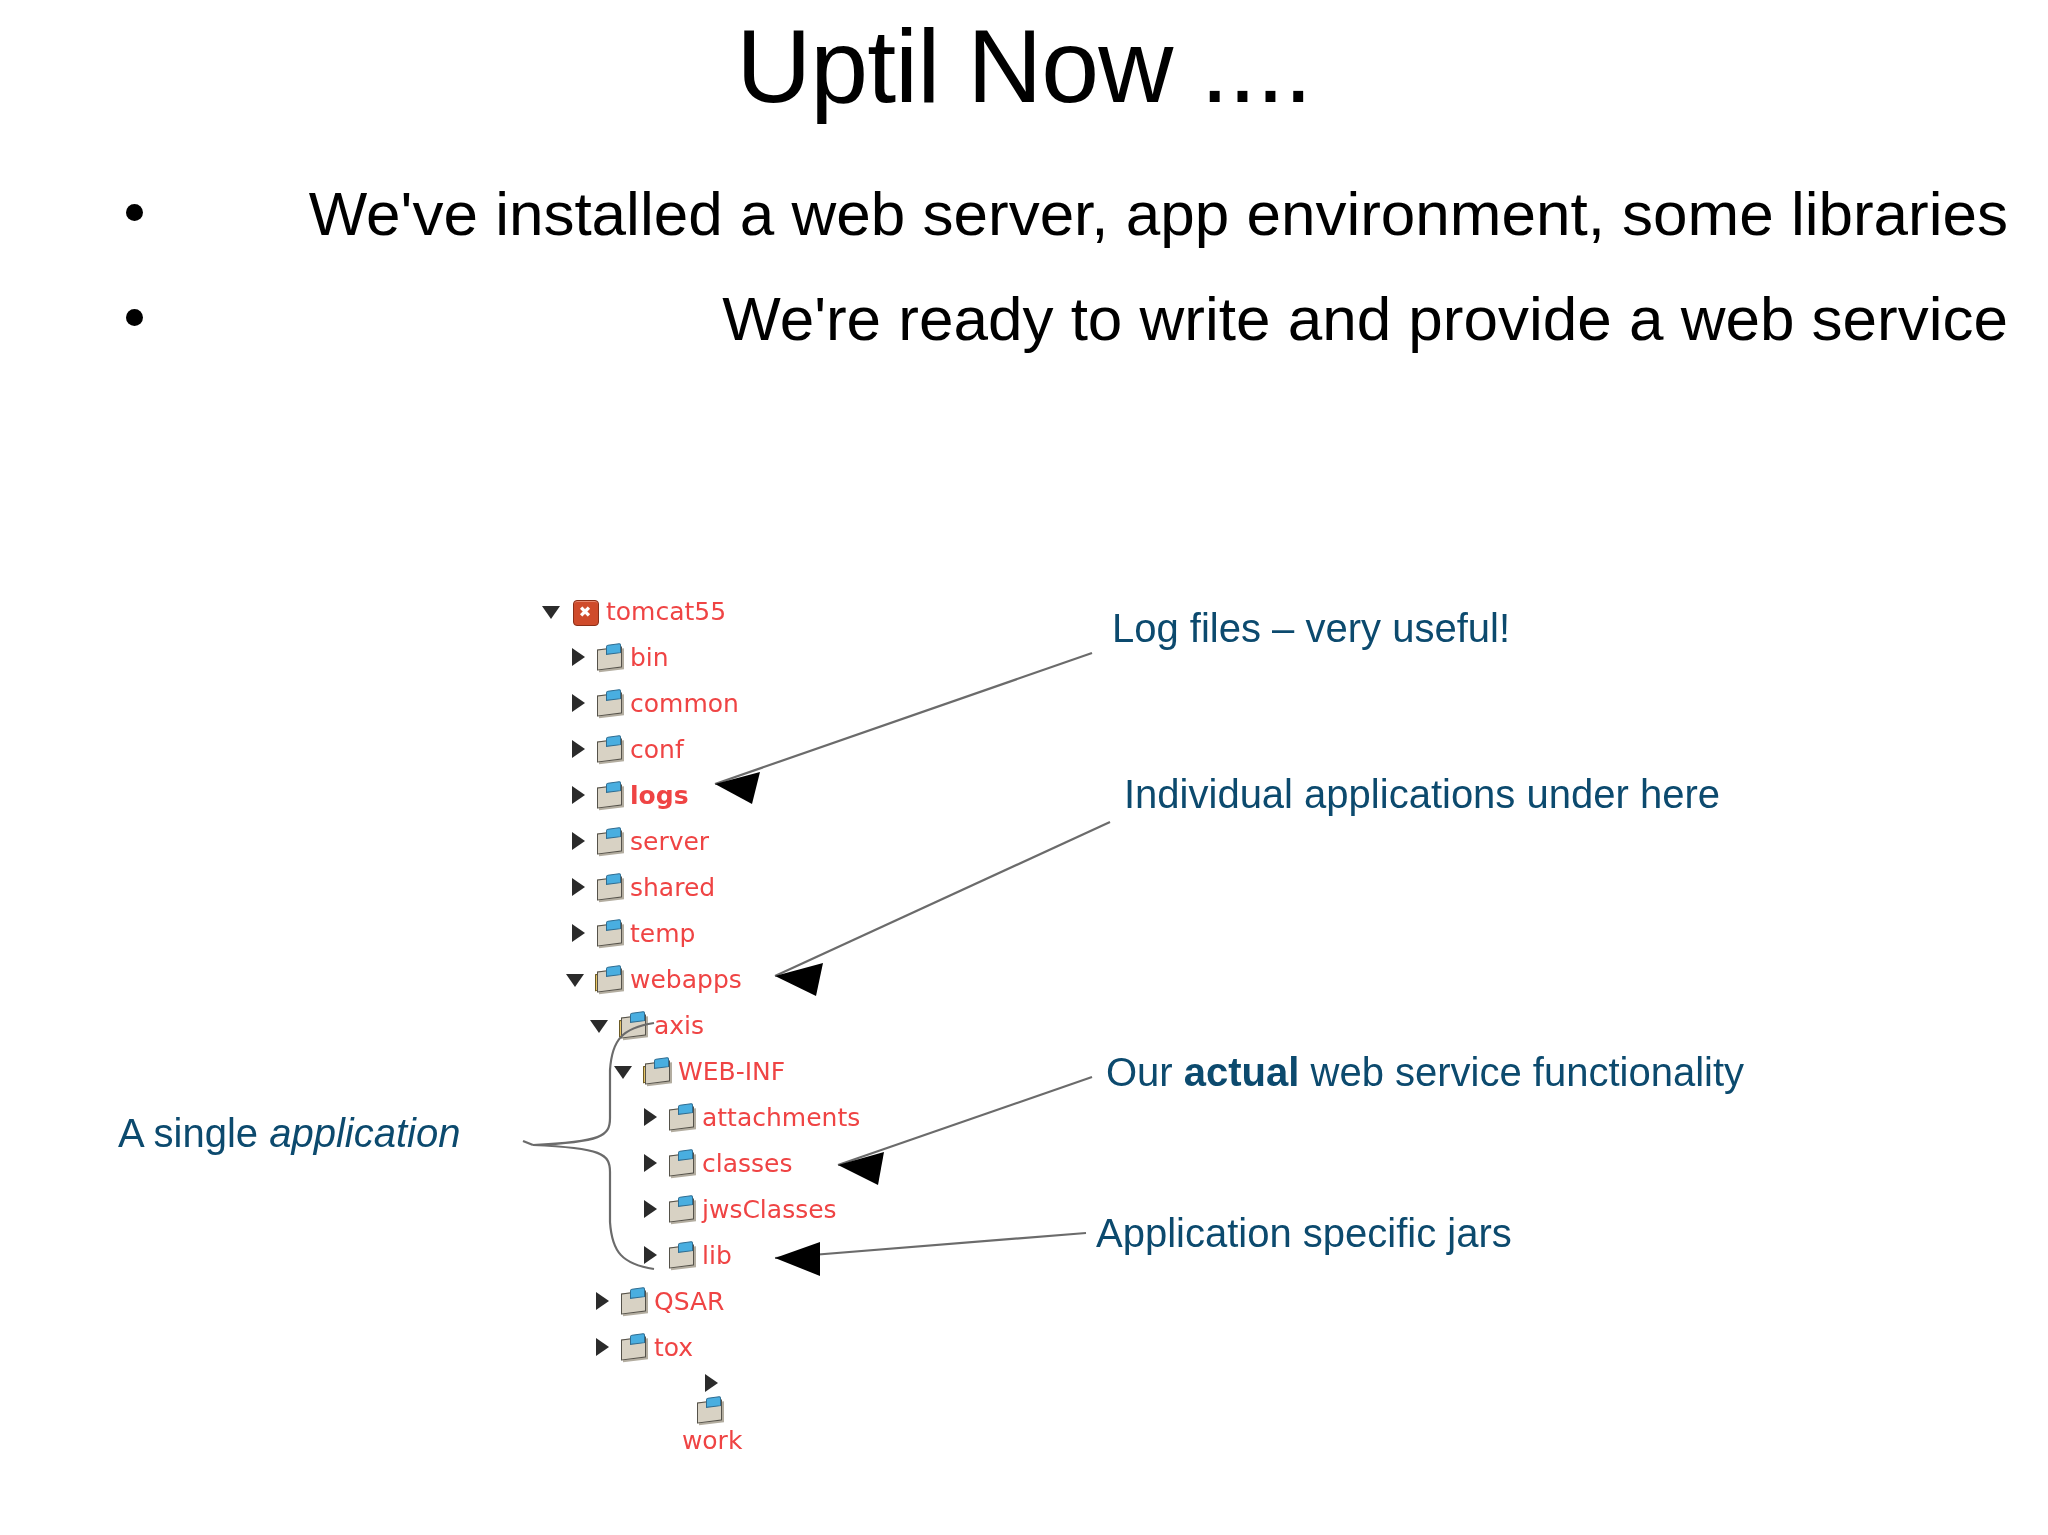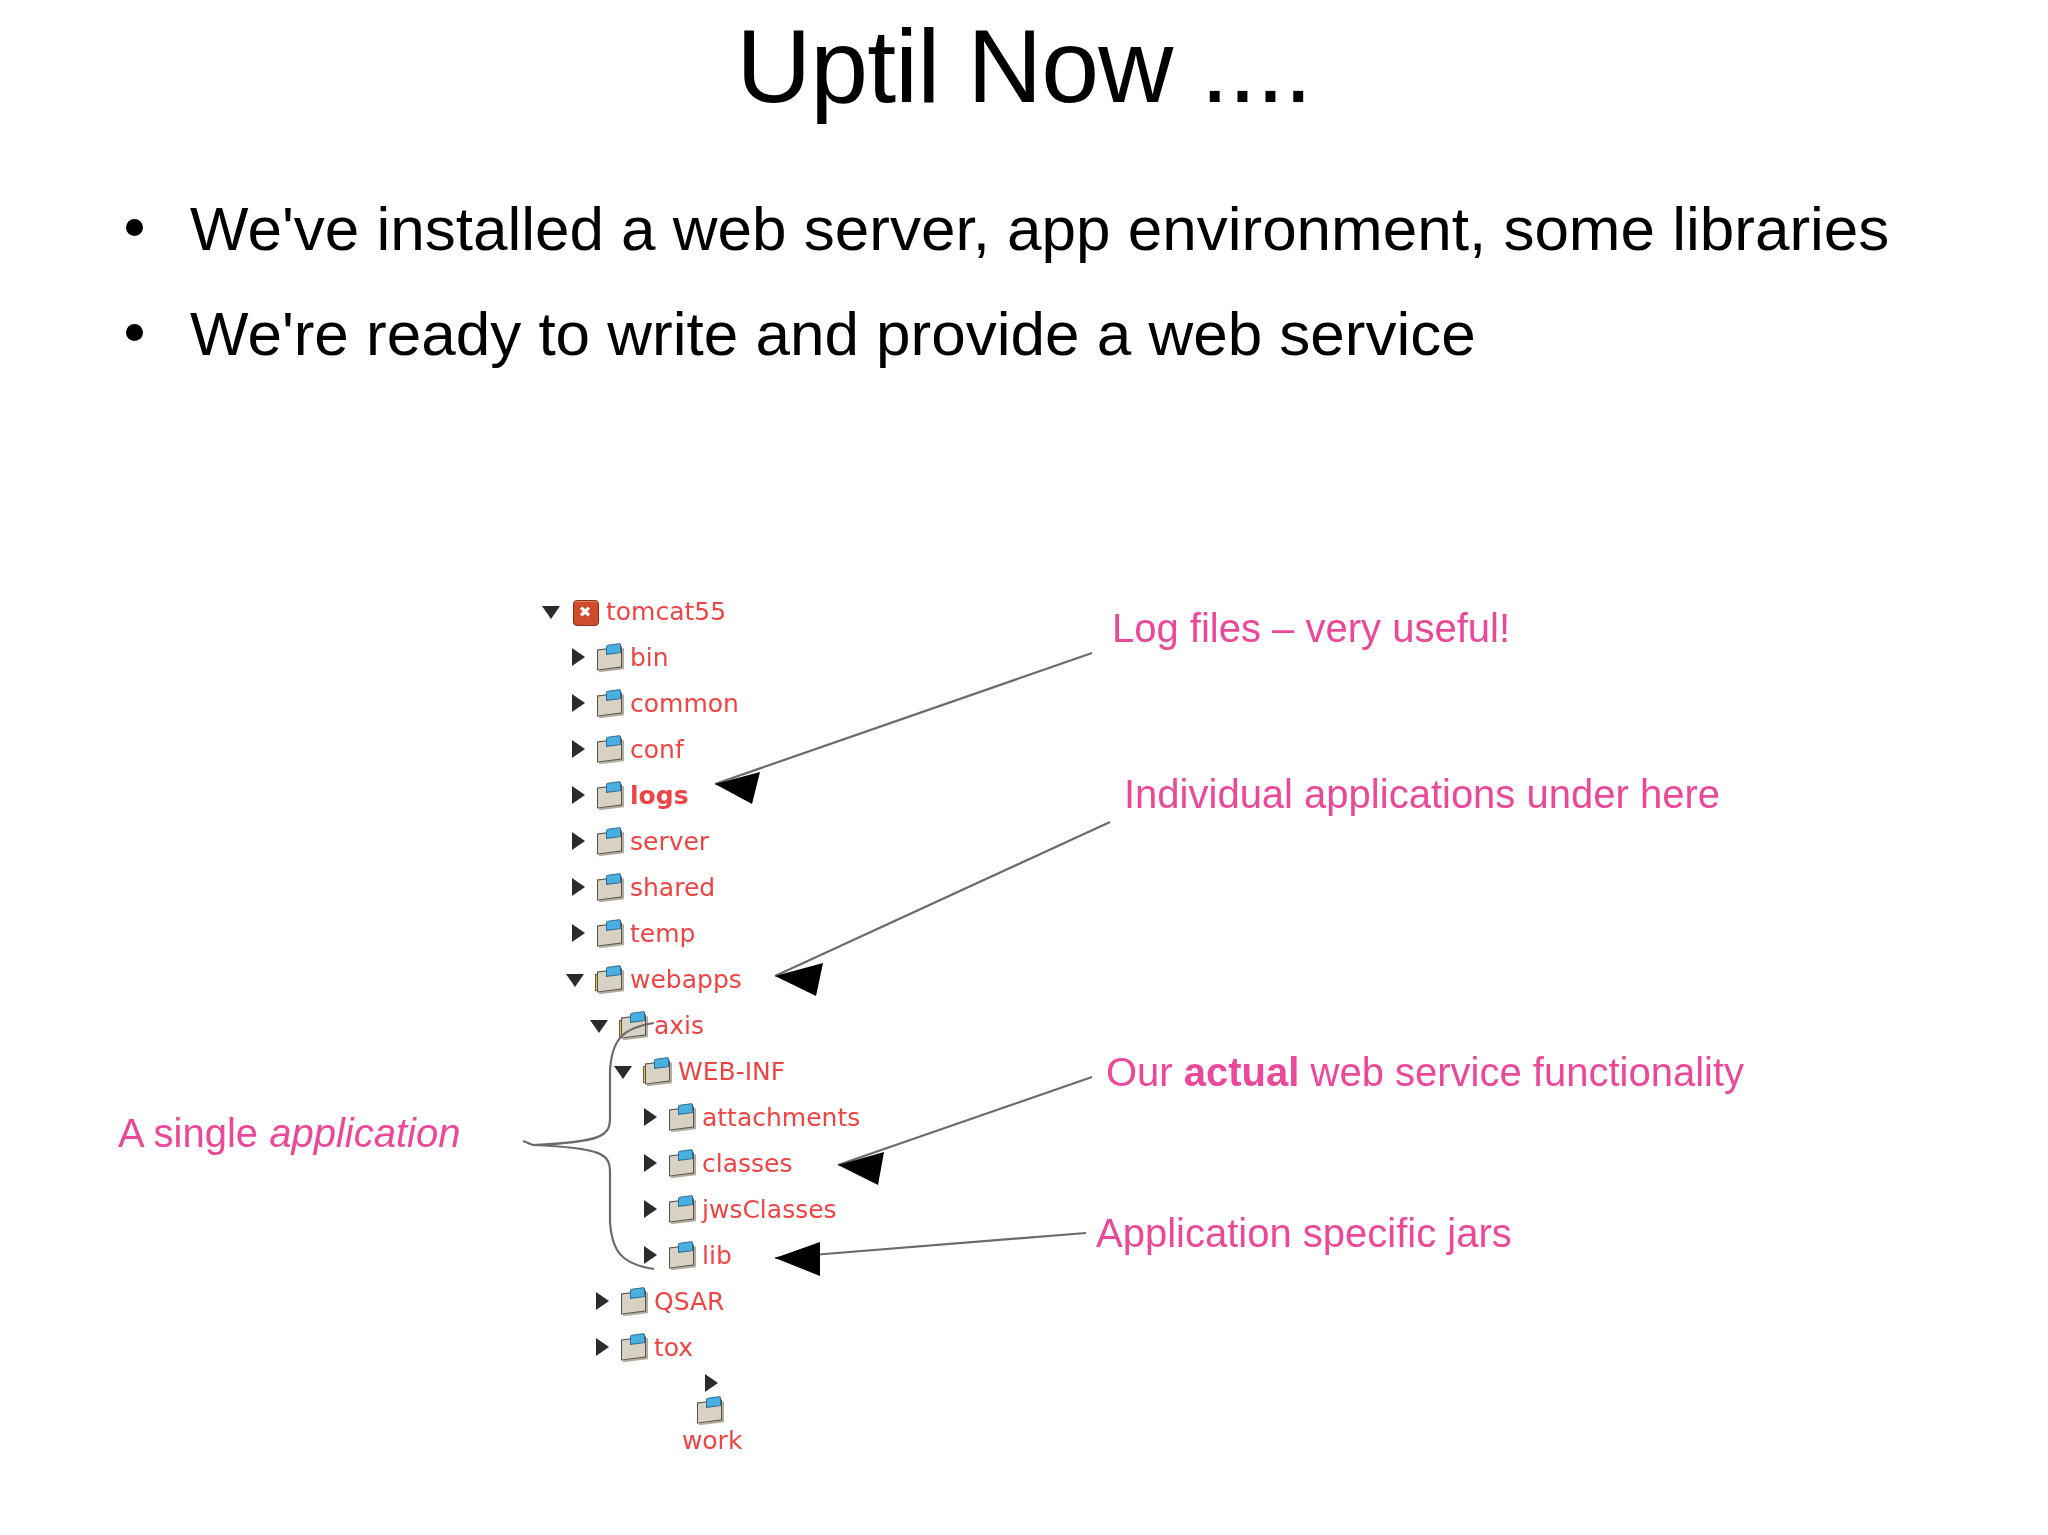--- a/index.html
+++ b/index.html
@@ -26,23 +26,24 @@
     font-size: 104px;
     line-height: 1.0;
     font-weight: 400;
     letter-spacing: -1px;
     white-space: nowrap;
   }
 
   
   #bullet-list {
     position: absolute;
-    top: 193px;
+    top: 178px;
     left: 108px;
     width: 1900px;
+    text-align: right;
   }
   .bullet-item {
     position: relative;
     padding-left: 82px;
     font-size: 62px;
     line-height: 1.15;
     margin-bottom: 34px;
   }
   .bullet-dot {
     position: absolute;
@@ -150,21 +151,21 @@
     font-family: "DejaVu Sans", sans-serif;
   }
   .tree-label { color: #ef4444; }
 
   
   .annotation {
     position: absolute;
     font-size: 40px;
     line-height: 1.2;
     white-space: nowrap;
-    color: #ec4899;
+    color: #0c4a6e;
   }
   .annotation b { font-weight: 700; }
   .annotation i { font-style: italic; }
 
   #ann-log       { left: 1112px; top: 604px; }
   #ann-apps      { left: 1124px; top: 770px; }
   #ann-actual    { left: 1106px; top: 1048px; }
   #ann-jars      { left: 1096px; top: 1209px; }
   #ann-single    { left: 118px;  top: 1109px; }
 

